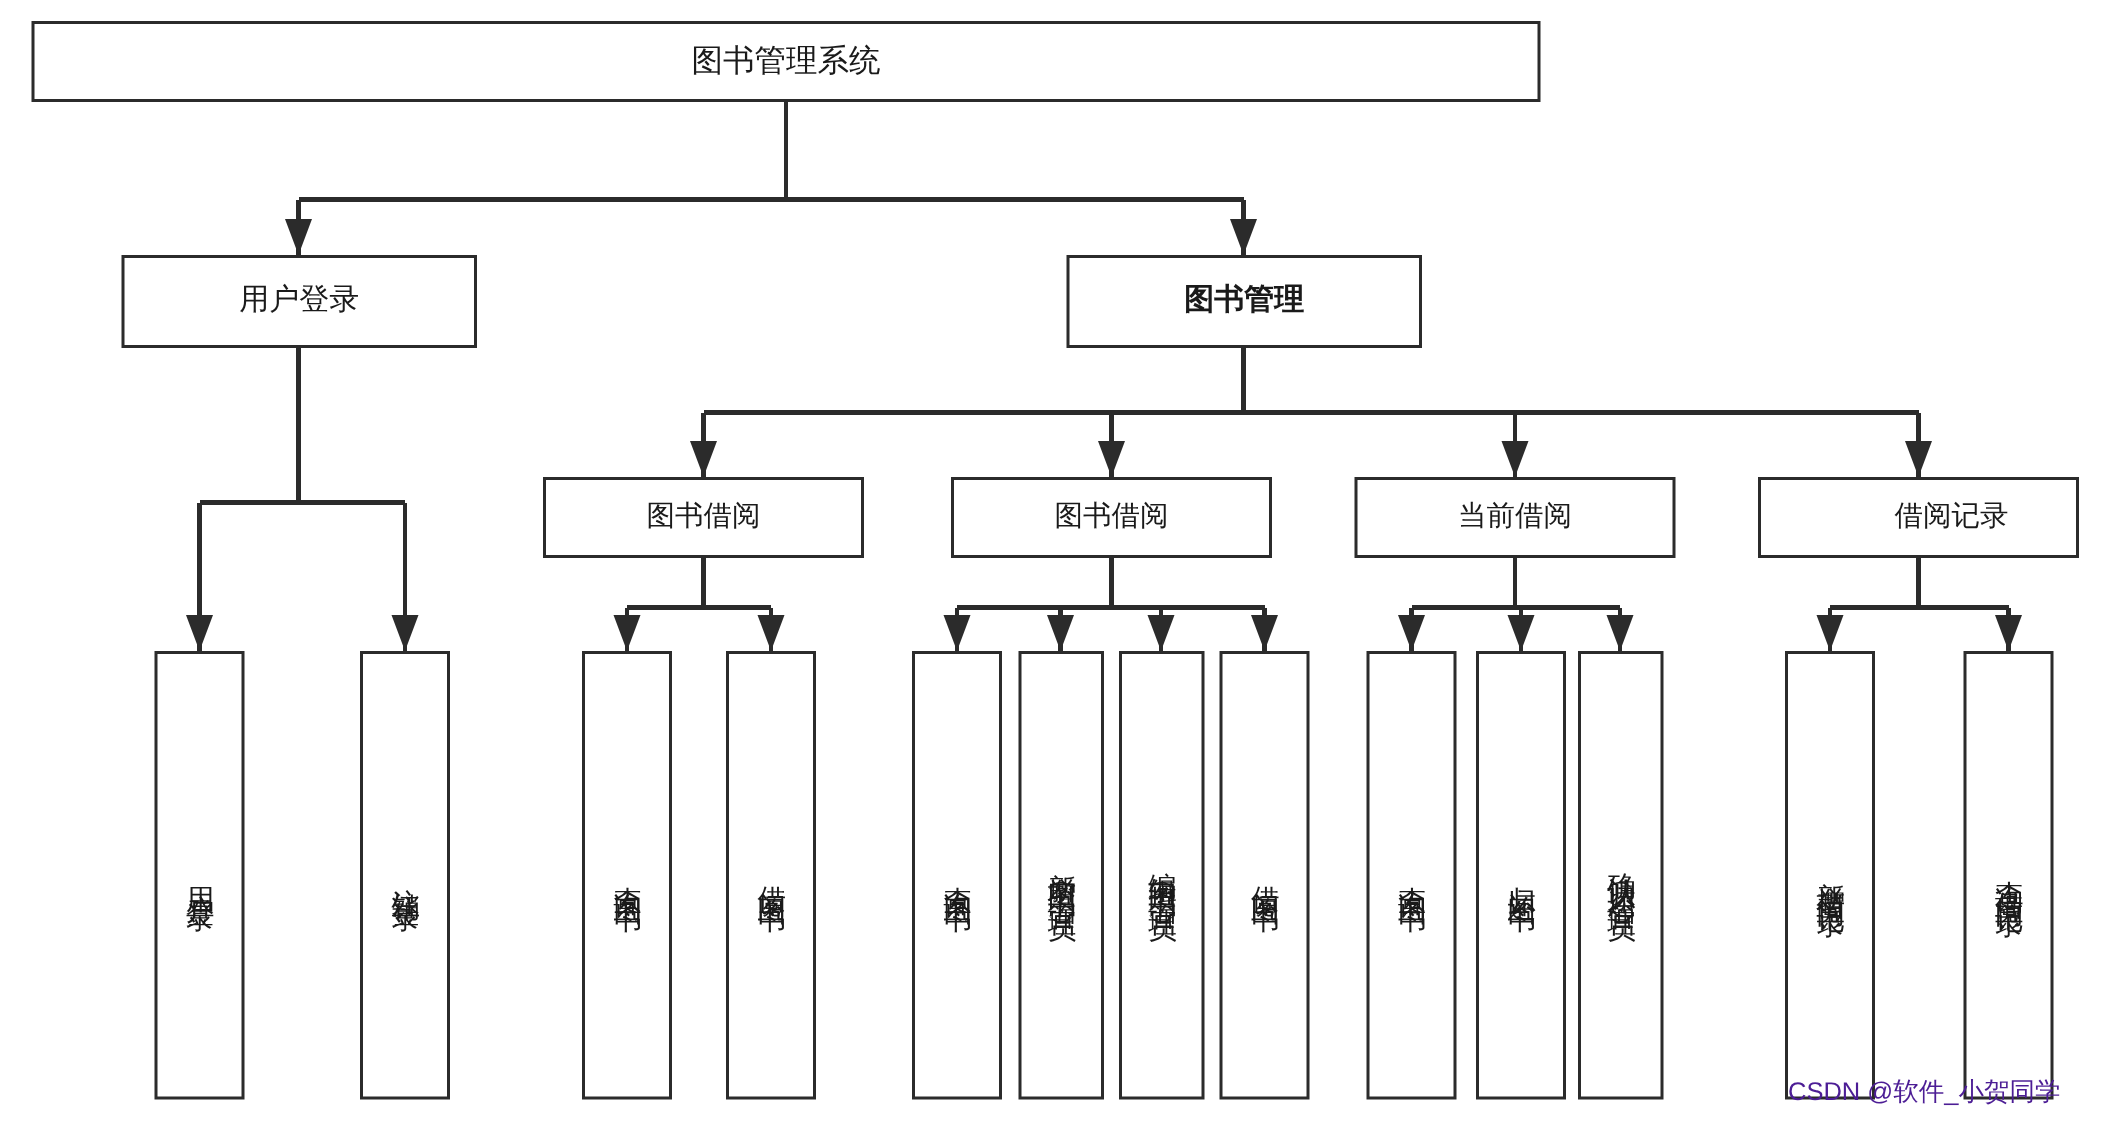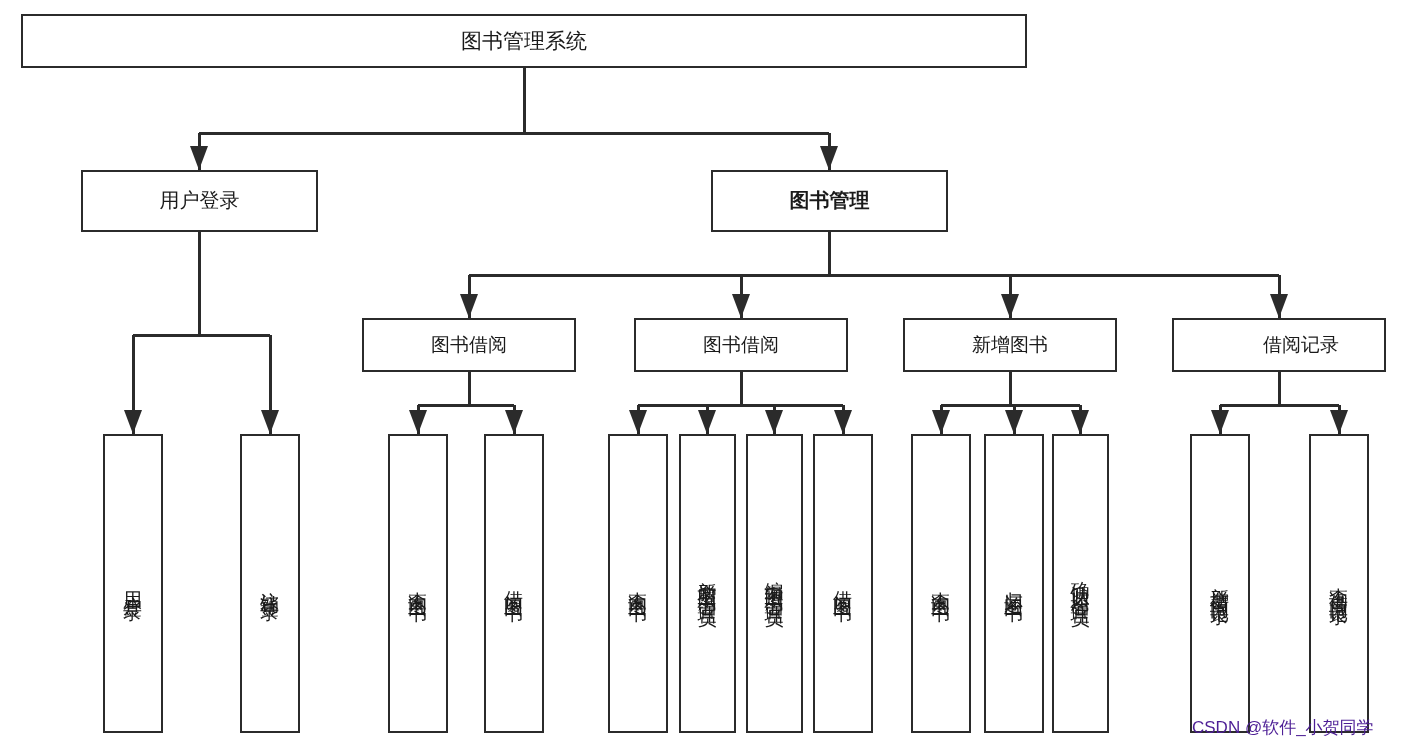--- a/index.html
+++ b/index.html
@@ -138,21 +138,21 @@
       <div class="node-box lvl-2" style="left: 711px; top: 170px; width: 237px; height: 62px; border-color: rgb(43, 43, 43); background: rgb(255, 255, 255);">
         <span class="node-label" style="color: rgb(26, 26, 26); font-weight: bold;">图书管理</span>
       </div>
       <div class="node-box lvl-3" style="left: 362px; top: 318px; width: 214px; height: 54px; border-color: rgb(43, 43, 43); background: rgb(255, 255, 255);">
         <span class="node-label" style="color: rgb(26, 26, 26);">图书借阅</span>
       </div>
       <div class="node-box lvl-3" style="left: 634px; top: 318px; width: 214px; height: 54px; border-color: rgb(43, 43, 43); background: rgb(255, 255, 255);">
         <span class="node-label" style="color: rgb(26, 26, 26);">图书借阅</span>
       </div>
       <div class="node-box lvl-3" style="left: 903px; top: 318px; width: 214px; height: 54px; border-color: rgb(43, 43, 43); background: rgb(255, 255, 255);">
-        <span class="node-label" style="color: rgb(26, 26, 26);">新增图书</span>
+        <span class="node-label" style="color: rgb(26, 26, 26);">当前借阅</span>
       </div>
       <div class="node-box lvl-3" style="left: 1172px; top: 318px; width: 214px; height: 54px; border-color: rgb(43, 43, 43); background: rgb(255, 255, 255);">
         <span class="node-label" style="color: rgb(26, 26, 26); margin-left: 44px;">借阅记录</span>
       </div>
       <div class="node-box leaf" style="left: 103px; top: 434px; width: 60px; height: 299px; border-color: rgb(43, 43, 43); background: rgb(255, 255, 255);">
         <span class="node-label" style="color: rgb(26, 26, 26);">用户登录</span>
       </div>
       <div class="node-box leaf" style="left: 240px; top: 434px; width: 60px; height: 299px; border-color: rgb(43, 43, 43); background: rgb(255, 255, 255);">
         <span class="node-label" style="color: rgb(26, 26, 26);">注销登录</span>
       </div>

